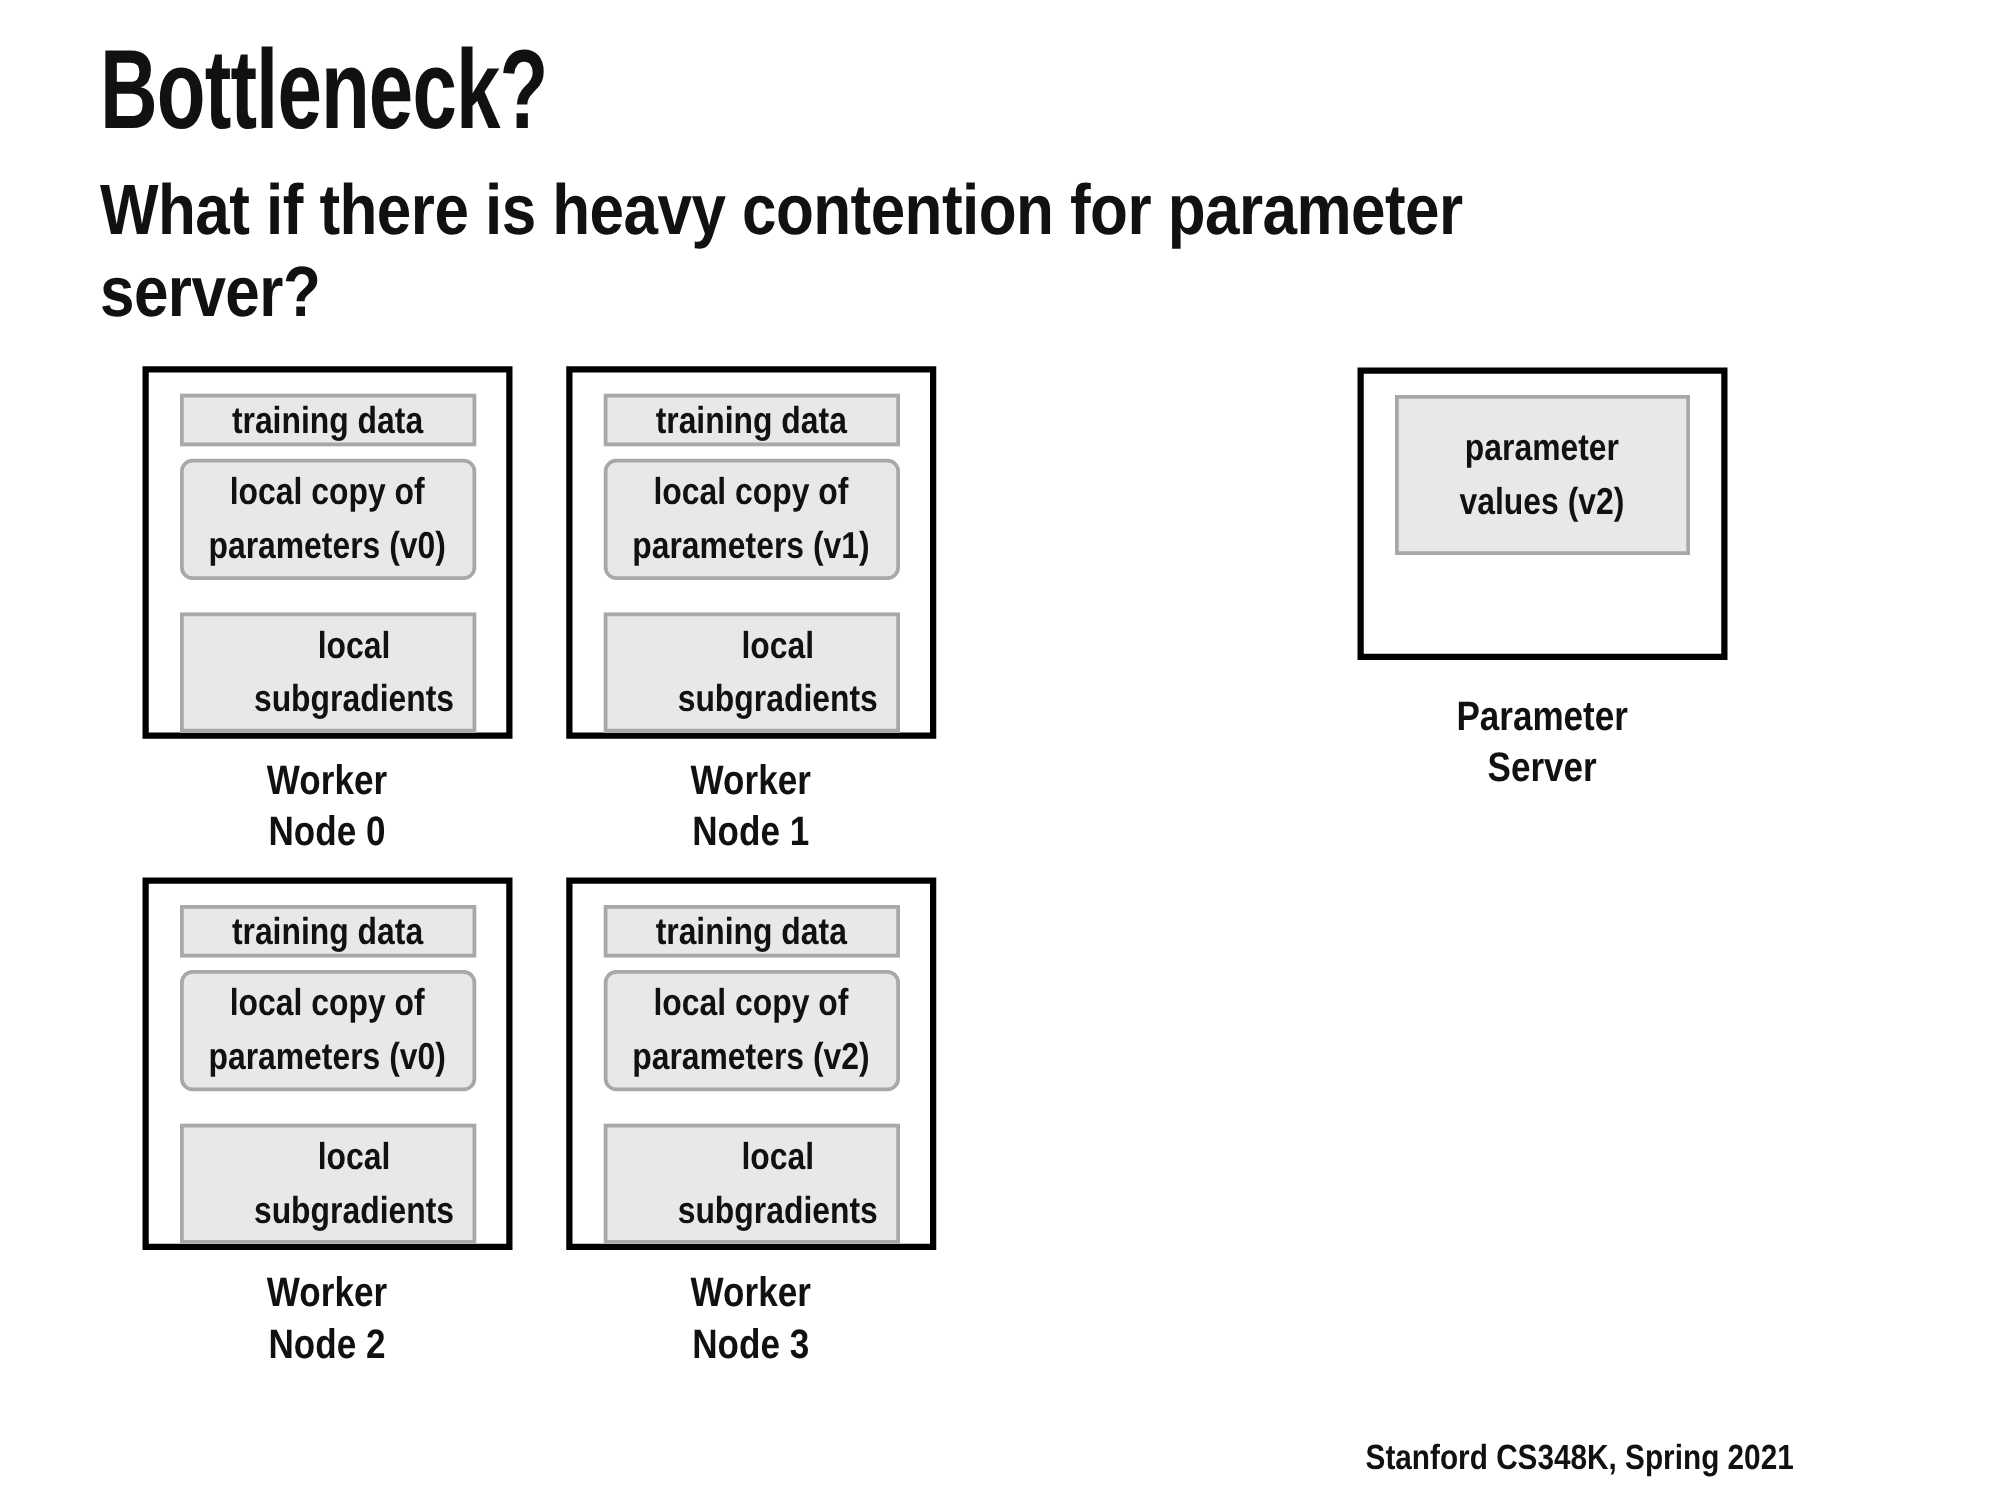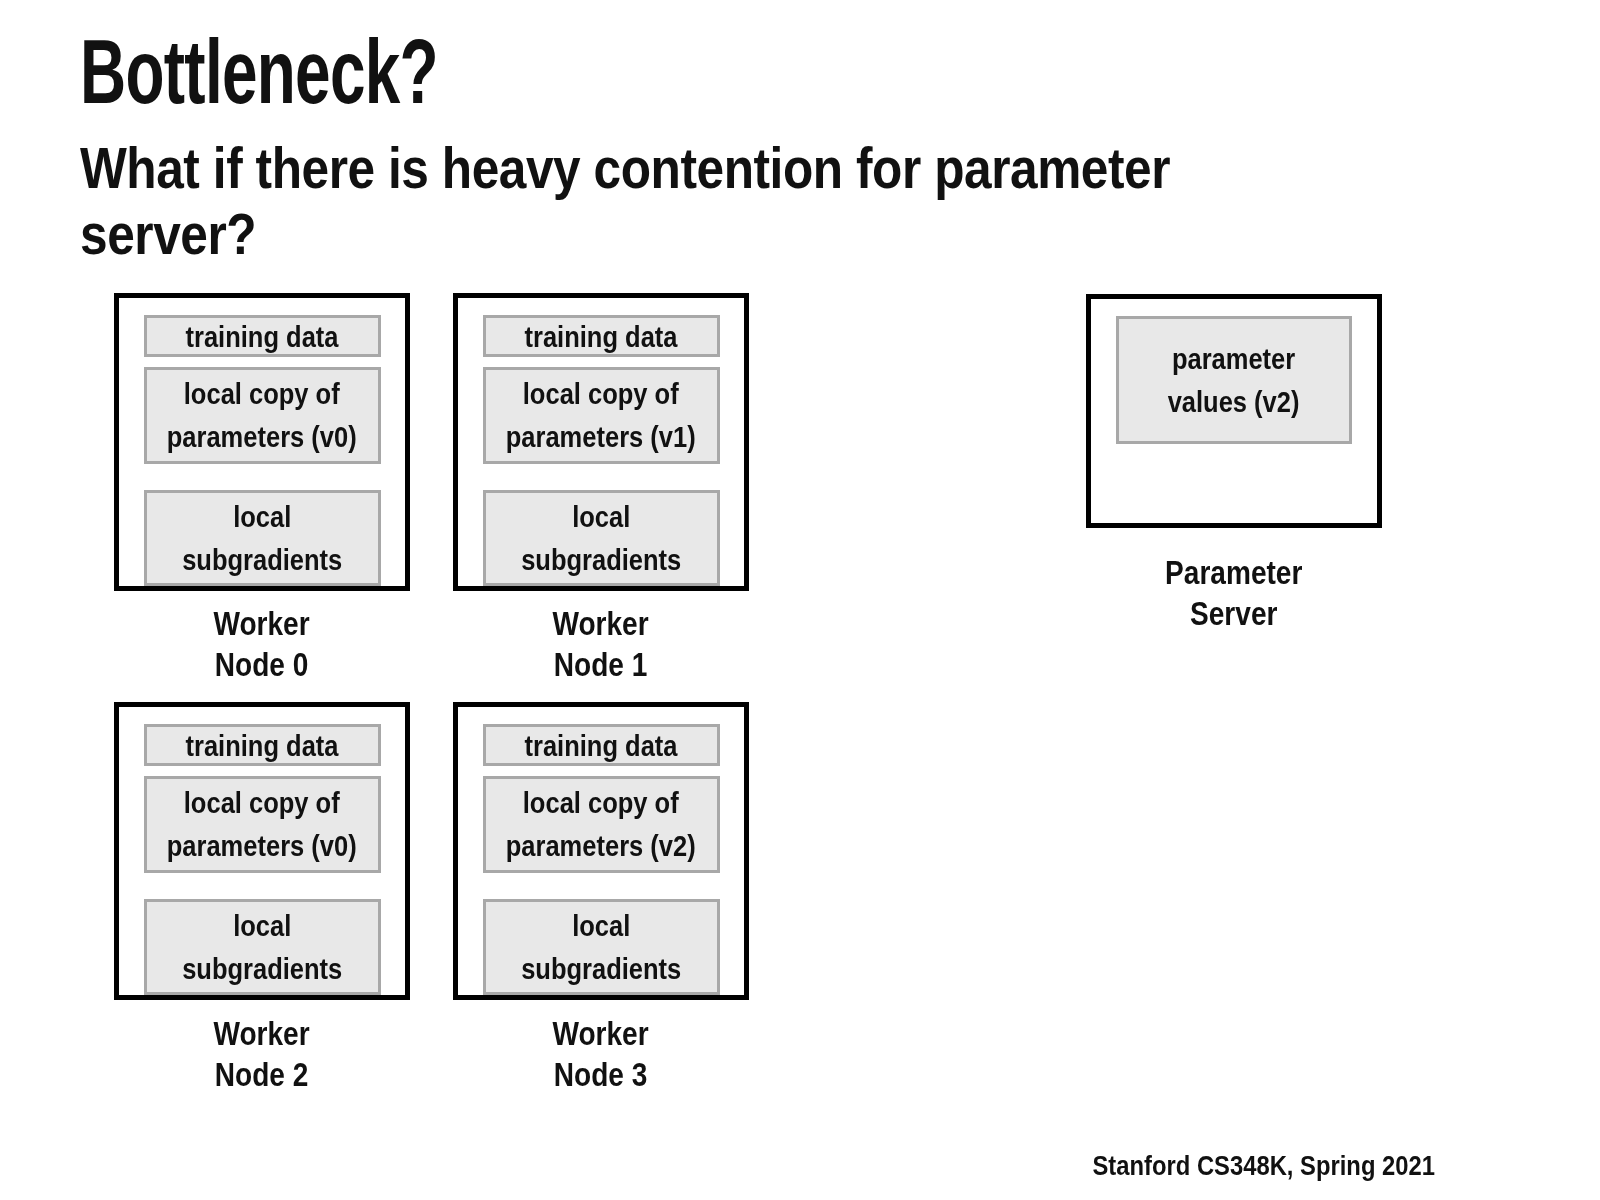--- a/index.html
+++ b/index.html
@@ -73,22 +73,22 @@
     display: flex;
     align-items: center;
     justify-content: center;
     text-align: center;
     font-weight: bold;
     font-size: 30px;
     line-height: 43px;
   }
   .cell .cond { transform: scaleX(0.85); }
   .cell-training { height: 42px; text-align: center; }
-  .cell-copy { height: 100px; margin-top: 10px; }
-  .cell-sub { height: 100px; margin-top: 26px; }
+  .cell-copy { height: 100px; margin-top: 10px; border-radius: 10px; }
+  .cell-sub { height: 100px; margin-top: 26px; justify-content: flex-end; }
   .server-cell { width: 236px; height: 128px; }
 
   .node-label {
     position: absolute;
     width: 296px;
     text-align: center;
     font-weight: bold;
     font-size: 33px;
     line-height: 41px;
   }

